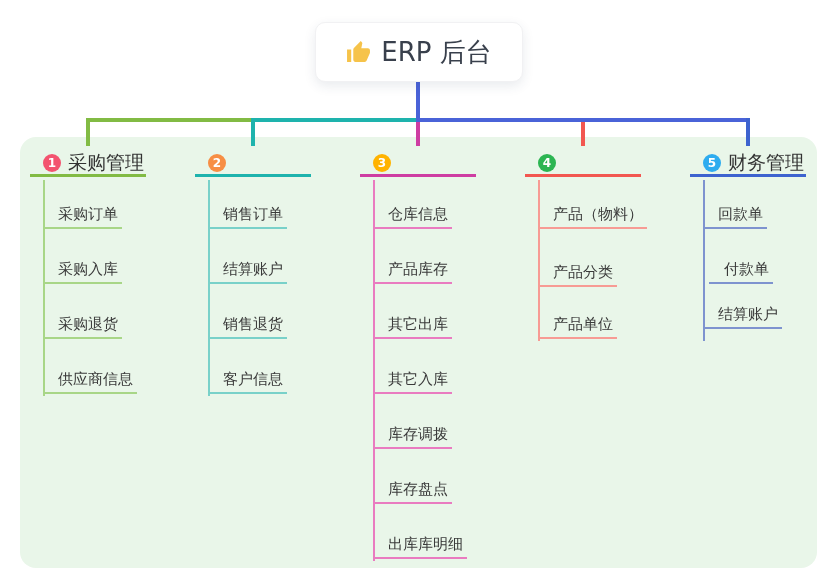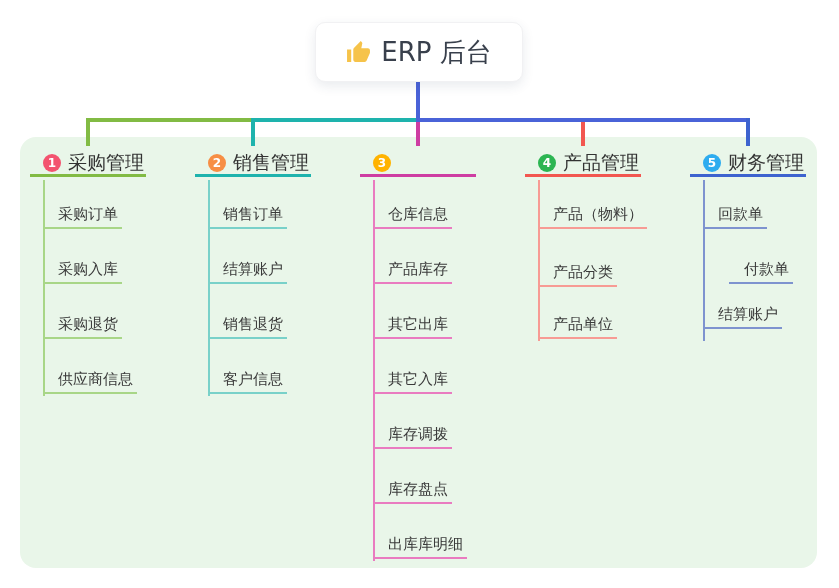--- a/index.html
+++ b/index.html
@@ -109,21 +109,20 @@
       </div>
     <div class="child" style="left:43px;top:369px">
         <span>供应商信息</span>
       </div>
   </div>
 
   <div style="--strong: #1EB3AD; --light: #79D1C9; --badge: #F78E44;">
     <div class="drop" style="left:251px"></div>
     <div class="branch-title" style="left:195px">
       <span class="badge">2</span>
-      <span>销售管理</span>
     </div>
     <div class="spine" style="left:208px;height:216px"></div>
     <div class="child" style="left:208px;top:204px">
         <span>销售订单</span>
       </div>
     <div class="child" style="left:208px;top:259px">
         <span>结算账户</span>
       </div>
     <div class="child" style="left:208px;top:314px">
         <span>销售退货</span>
@@ -159,21 +158,20 @@
       </div>
     <div class="child" style="left:373px;top:534px">
         <span>出库库明细</span>
       </div>
   </div>
 
   <div style="--strong: #F25750; --light: #F79B94; --badge: #2CB552;">
     <div class="drop below" style="left:581px"></div>
     <div class="branch-title" style="left:525px">
       <span class="badge">4</span>
-      <span>产品管理</span>
     </div>
     <div class="spine" style="left:538px;height:161px"></div>
     <div class="child" style="left:538px;top:204px">
         <span>产品（物料）</span>
       </div>
     <div class="child" style="left:538px;top:262px">
         <span>产品分类</span>
       </div>
     <div class="child" style="left:538px;top:314px">
         <span>产品单位</span>
@@ -183,21 +181,21 @@
   <div style="--strong: #3D63CF; --light: #7E93CF; --badge: #2EACEF;">
     <div class="drop" style="left:746px"></div>
     <div class="branch-title" style="left:690px">
       <span class="badge">5</span>
       <span>财务管理</span>
     </div>
     <div class="spine" style="left:703px;height:161px"></div>
     <div class="child" style="left:703px;top:204px">
         <span>回款单</span>
       </div>
-    <div class="child" style="left:729px;top:259px">
+    <div class="child" style="left:709px;top:259px">
         <span>付款单</span>
       </div>
     <div class="child" style="left:703px;top:304px">
         <span>结算账户</span>
       </div>
   </div>
 
 </div>
 
 </body></html>

